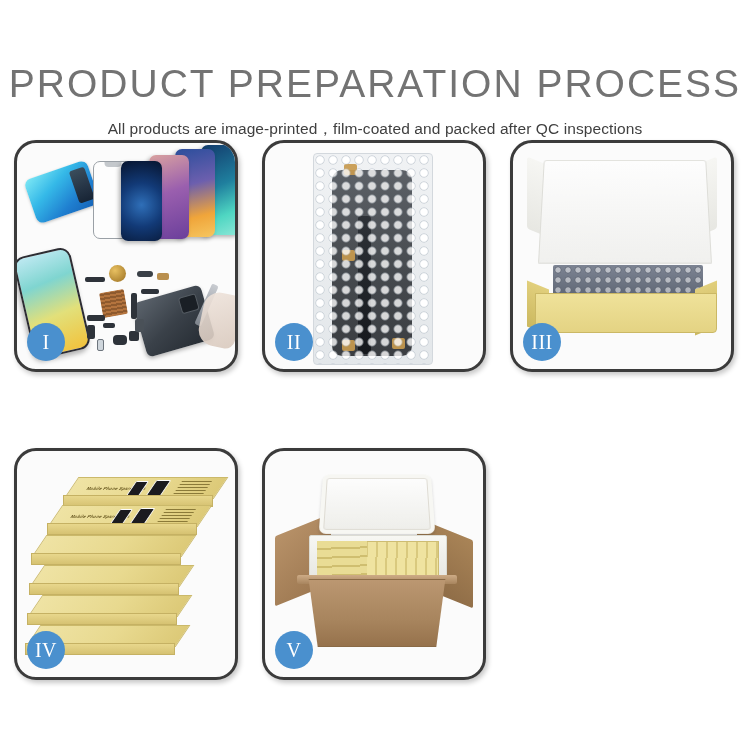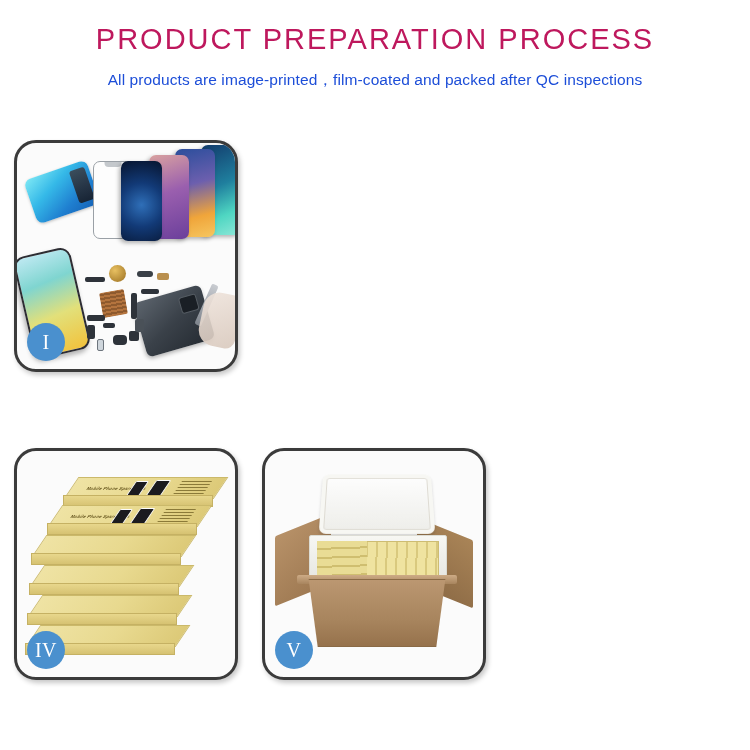--- a/index.html
+++ b/index.html
@@ -8,27 +8,27 @@
     background: #ffffff;
     font-family: "Liberation Sans", sans-serif;
     overflow: hidden;
   }
   #root { position: relative; width: 750px; height: 750px; background:#fff; }
 
   
   .header { position:absolute; left:0; top:0; width:750px; text-align:center; }
   .title {
     font-family: "Liberation Sans", sans-serif;
-    font-size: 29px; font-weight: 400; letter-spacing: 2.0px;
-    color:#be185d; line-height:1; padding-top:25px;
+    font-size: 39px; font-weight: 400; letter-spacing: 2.0px;
+    color:#737373; line-height:1; padding-top:64px;
     white-space:nowrap;
   }
   .subtitle {
     font-family: "Liberation Sans", sans-serif;
-    font-size: 15.5px; font-weight:400; color:#1d4ed8;
+    font-size: 15.5px; font-weight:400; color:#404040;
     letter-spacing:0.1px; padding-top:16px; white-space:nowrap;
   }
 
   
   .grid { position:absolute; left:14px; top:140px; width:726px; height:540px; }
   .panel {
     position:absolute; width:224px; height:232px;
     border:3px solid #3b3b3b; border-radius:22px;
     background:#fbfbfb; overflow:hidden;
     box-shadow: 2px 3px 5px rgba(0,0,0,.22);
@@ -286,21 +286,47 @@
         <div class="prt" style="left:112px;top:188px;width:10px;height:10px;border-radius:2px;"></div>
         <div class="prt" style="left:114px;top:150px;width:6px;height:26px;border-radius:2px;"></div>
         <div class="prt" style="left:124px;top:146px;width:18px;height:5px;"></div>
         <div class="prt" style="left:118px;top:176px;width:9px;height:13px;background:#4a5158;"></div>
         <div class="screwdriver"></div>
         <div class="hand"></div>
         <div class="badge">I</div>
       </div>
     </div>
 
-
+    <div class="panel p-r0 p-c1">
+      <div class="stage">
+        <div class="bubblebag">
+          <div class="innerpart"></div>
+          <div class="flexstrip"></div>
+          <div class="tape" style="left:30px;top:10px;"></div>
+          <div class="tape" style="left:28px;top:96px;"></div>
+          <div class="tape" style="left:28px;top:186px;"></div>
+          <div class="tape" style="left:78px;top:184px;"></div>
+          <div class="bubbleoverlay"></div>
+        </div>
+        <div class="badge">II</div>
+      </div>
+    </div>
+
+    <div class="panel p-r0 p-c2">
+      <div class="stage">
+        <div class="b3lidflapL"></div>
+        <div class="b3lidflapR"></div>
+        <div class="b3lid"></div>
+        <div class="b3fill"></div>
+        <div class="b3sideL"></div>
+        <div class="b3sideR"></div>
+        <div class="b3front"></div>
+        <div class="badge">III</div>
+      </div>
+    </div>
 
     <div class="panel p-r1 p-c0">
       <div class="stage">
         <div class="stack">
           <div class="sbox" style="left:44px;top:0px;">
             <div class="top"></div>
             <div class="lbl" style="left:16px;top:9px;">Mobile Phone Spare Parts</div>
             <div class="pimg" style="left:60px;top:4px;width:13px;height:15px;"></div>
             <div class="pimg" style="left:80px;top:3px;width:15px;height:16px;"></div>
             <div class="plines" style="left:106px;top:4px;width:30px;height:15px;"></div>

